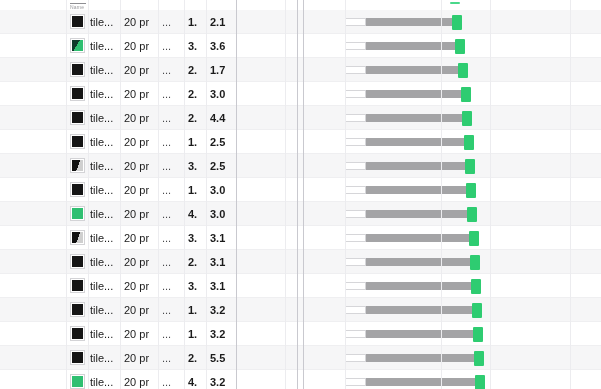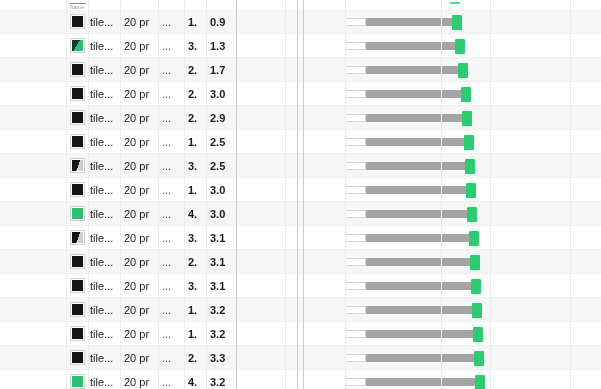--- a/index.html
+++ b/index.html
@@ -157,35 +157,35 @@
   <div id="grid">
       <div class="row alt" style="top: 10px;">
         <div class="row-sep"></div>
         <div class="thumb" style="top: 4px;">
           <div class="thumb-inner "></div>
         </div>
         <div class="cell name">tile...</div>
         <div class="cell props">20 pr</div>
         <div class="cell ell">...</div>
         <div class="cell num1">1.</div>
-        <div class="cell num2">0.9</div>
+        <div class="cell num2">2.1</div>
         <div class="bar-hollow" style="left: 345px; width: 21px;"></div>
         <div class="bar-solid" style="left: 366px; width: 86px;"></div>
         <div class="bar-marker" style="left: 452px; width: 10px;"></div>
       </div>
       <div class="row base" style="top: 34px;">
         <div class="row-sep"></div>
         <div class="thumb" style="top: 4px;">
           <div class="thumb-inner dkgreen"></div>
         </div>
         <div class="cell name">tile...</div>
         <div class="cell props">20 pr</div>
         <div class="cell ell">...</div>
         <div class="cell num1">3.</div>
-        <div class="cell num2">1.3</div>
+        <div class="cell num2">3.6</div>
         <div class="bar-hollow" style="left: 345px; width: 21px;"></div>
         <div class="bar-solid" style="left: 366px; width: 89px;"></div>
         <div class="bar-marker" style="left: 455px; width: 10px;"></div>
       </div>
       <div class="row alt" style="top: 58px;">
         <div class="row-sep"></div>
         <div class="thumb" style="top: 4px;">
           <div class="thumb-inner "></div>
         </div>
         <div class="cell name">tile...</div>
@@ -213,21 +213,21 @@
       </div>
       <div class="row alt" style="top: 106px;">
         <div class="row-sep"></div>
         <div class="thumb" style="top: 4px;">
           <div class="thumb-inner "></div>
         </div>
         <div class="cell name">tile...</div>
         <div class="cell props">20 pr</div>
         <div class="cell ell">...</div>
         <div class="cell num1">2.</div>
-        <div class="cell num2">2.9</div>
+        <div class="cell num2">4.4</div>
         <div class="bar-hollow" style="left: 345px; width: 21px;"></div>
         <div class="bar-solid" style="left: 366px; width: 96px;"></div>
         <div class="bar-marker" style="left: 462px; width: 10px;"></div>
       </div>
       <div class="row base" style="top: 130px;">
         <div class="row-sep"></div>
         <div class="thumb" style="top: 4px;">
           <div class="thumb-inner "></div>
         </div>
         <div class="cell name">tile...</div>
@@ -353,21 +353,21 @@
       </div>
       <div class="row alt" style="top: 346px;">
         <div class="row-sep"></div>
         <div class="thumb" style="top: 4px;">
           <div class="thumb-inner "></div>
         </div>
         <div class="cell name">tile...</div>
         <div class="cell props">20 pr</div>
         <div class="cell ell">...</div>
         <div class="cell num1">2.</div>
-        <div class="cell num2">3.3</div>
+        <div class="cell num2">5.5</div>
         <div class="bar-hollow" style="left: 345px; width: 21px;"></div>
         <div class="bar-solid" style="left: 366px; width: 108px;"></div>
         <div class="bar-marker" style="left: 474px; width: 10px;"></div>
       </div>
       <div class="row base" style="top: 370px;">
         <div class="thumb" style="top: 4px;">
           <div class="thumb-inner green"></div>
         </div>
         <div class="cell name">tile...</div>
         <div class="cell props">20 pr</div>

